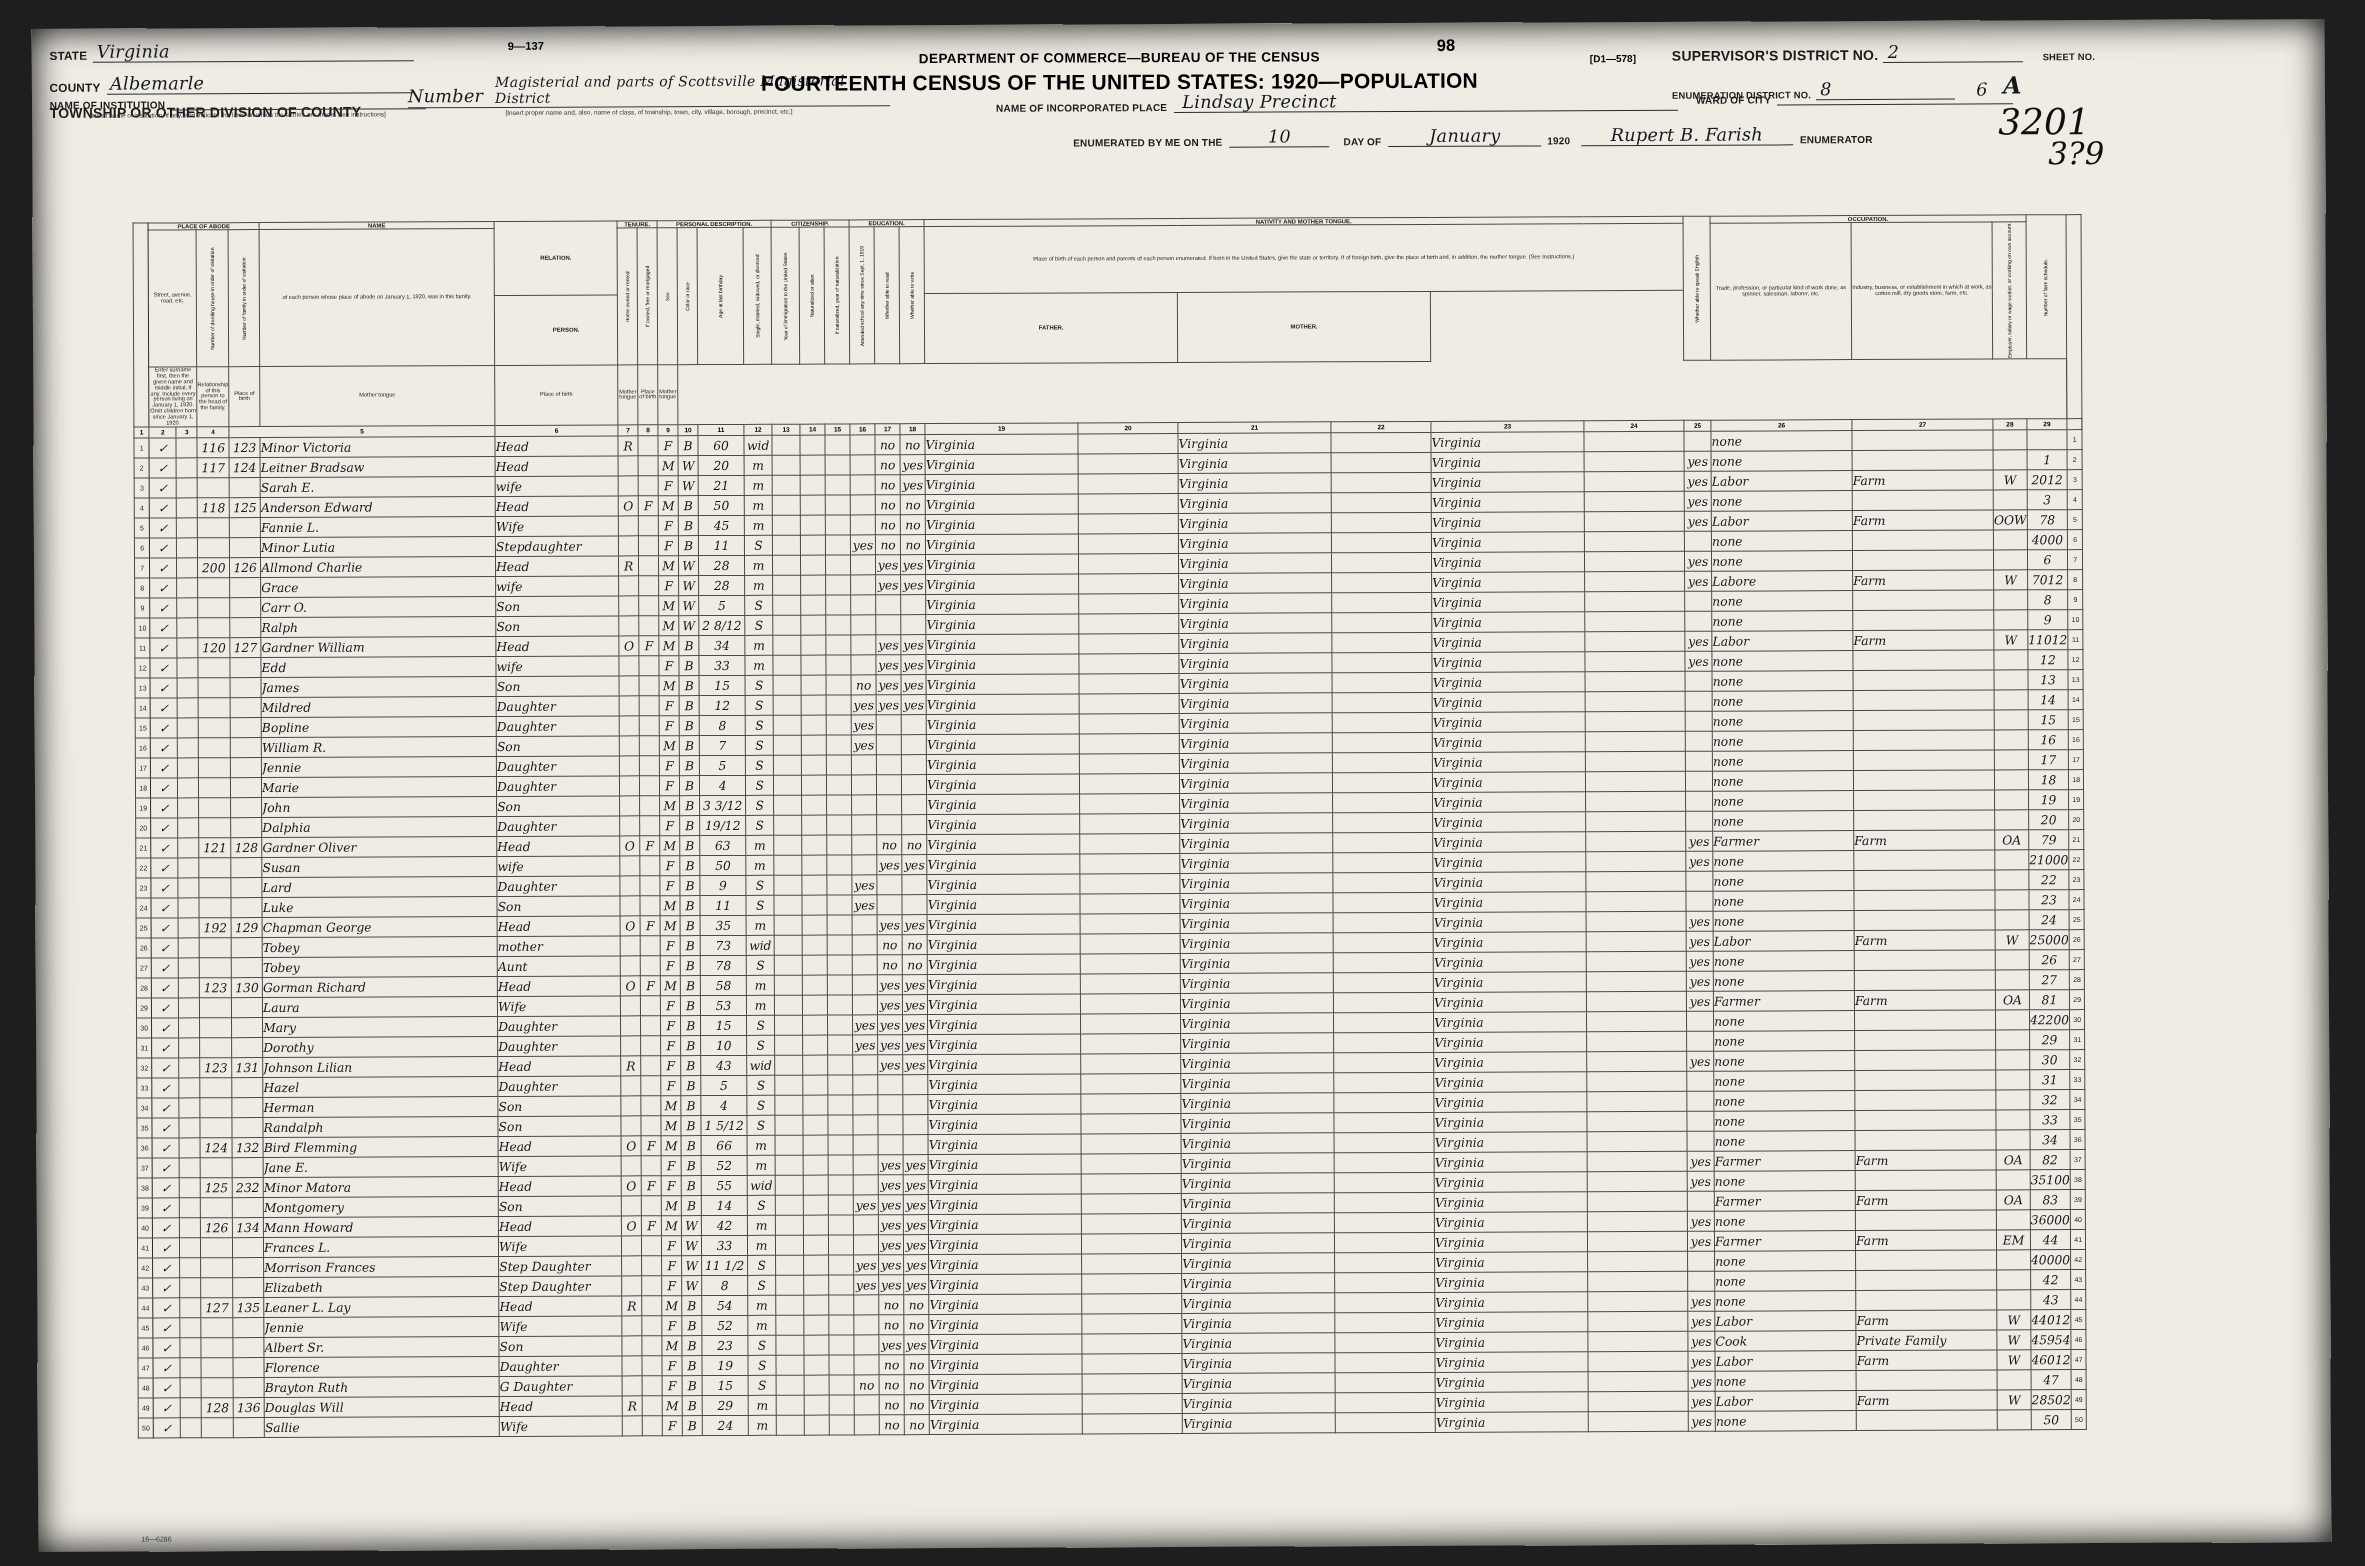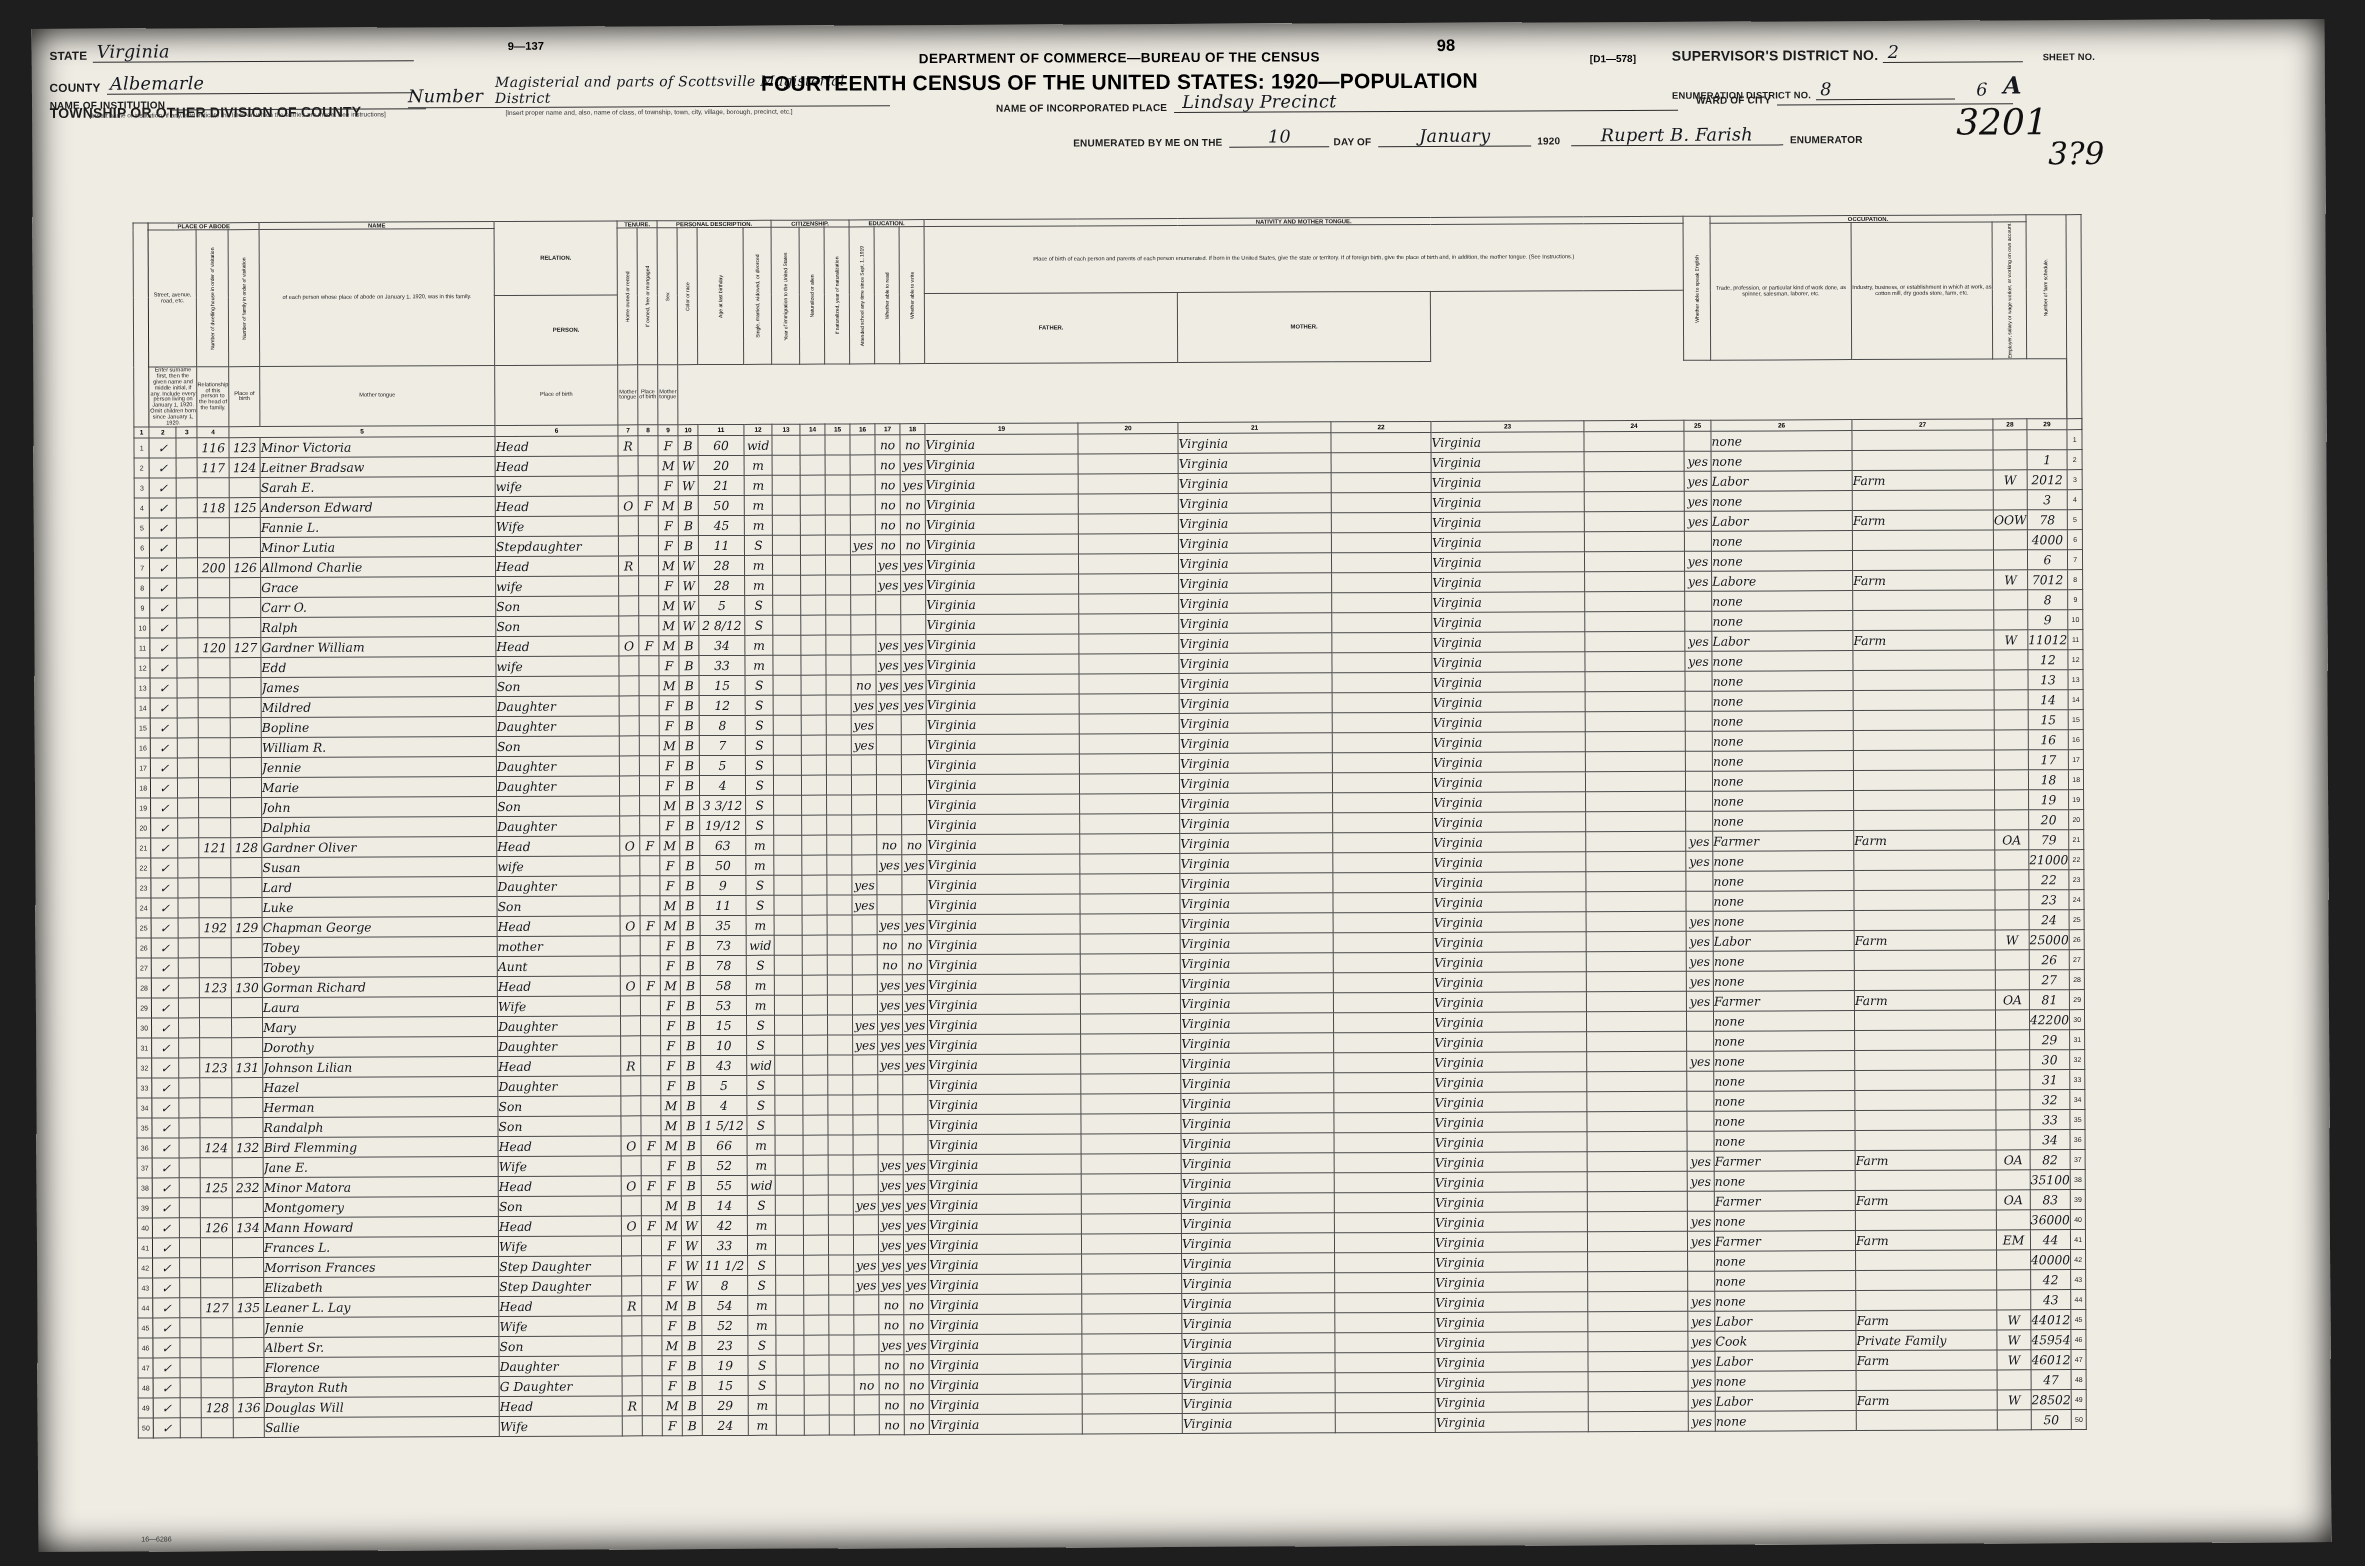--- a/index.html
+++ b/index.html
@@ -107,27 +107,27 @@
 
       <div style="position:absolute;left:964px;top:68px;width:682px;display:flex;align-items:flex-end;">
         <span class="lbl" style="font-size:10px;">Name of incorporated place</span>
         <span class="hand ul" style="flex:1;margin-left:7px;padding-left:8.2px;">Lindsay Precinct</span>
       </div>
       <div style="position:absolute;left:1664px;top:68px;display:flex;align-items:flex-end;width:317px;">
         <span class="lbl" style="font-size:10px;">Ward of city</span>
         <span class="ul" style="flex:1;margin-left:5.9px;height:15.3px;"></span>
       </div>
 
-      <div style="position:absolute;left:1924px;top:81px;font-family:'DejaVu Serif',serif;font-style:italic;font-size:36px;color:#101010;">3201</div>
+      <div style="position:absolute;left:1966px;top:81px;font-family:'DejaVu Serif',serif;font-style:italic;font-size:36px;color:#101010;">3201</div>
       <div style="position:absolute;left:2016px;top:115px;font-family:'DejaVu Serif',serif;font-style:italic;font-size:31px;color:#101010;">3?9</div>
 
       <div style="position:absolute;left:1041px;top:103px;width:1176px;display:flex;align-items:flex-end;">
         <span class="lbl" style="font-size:10px;">Enumerated by me on the</span>
         <span class="hand ul" style="width:100px;margin-left:7px;text-align:center;">10</span>
-        <span class="lbl" style="font-size:10px;margin-left:4px;">day of</span>
+        <span class="lbl" style="font-size:10px;margin-left:14px;">day of</span>
         <span class="hand ul" style="width:153px;margin-left:7px;text-align:center;">January</span>
         <span class="lbl" style="font-size:10px;margin-left:5.9px;">1920</span>
         <span class="hand ul" style="width:212px;margin-left:10.6px;text-align:center;">Rupert B. Farish</span>
         <span class="lbl" style="font-size:10px;margin-left:7px;">Enumerator</span>
       </div>
     </div>
 
     <table class="grid">
       <colgroup>
         <col style="width:15.3px">

